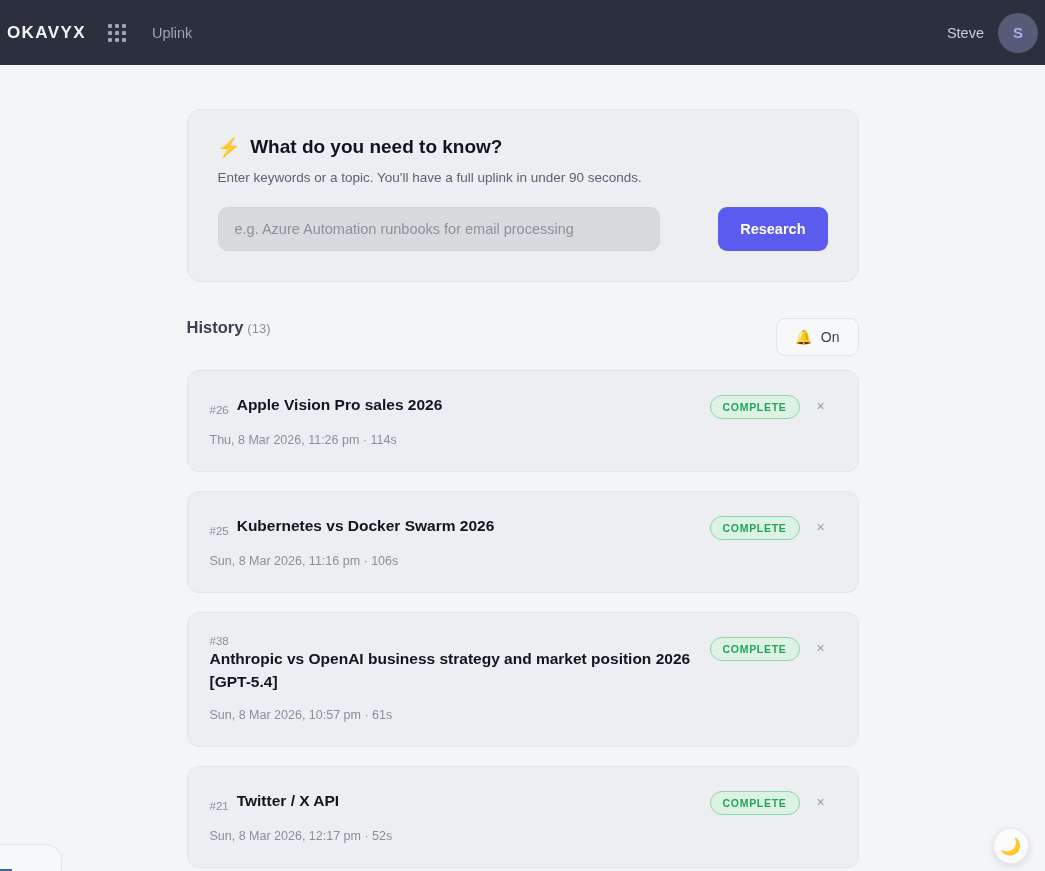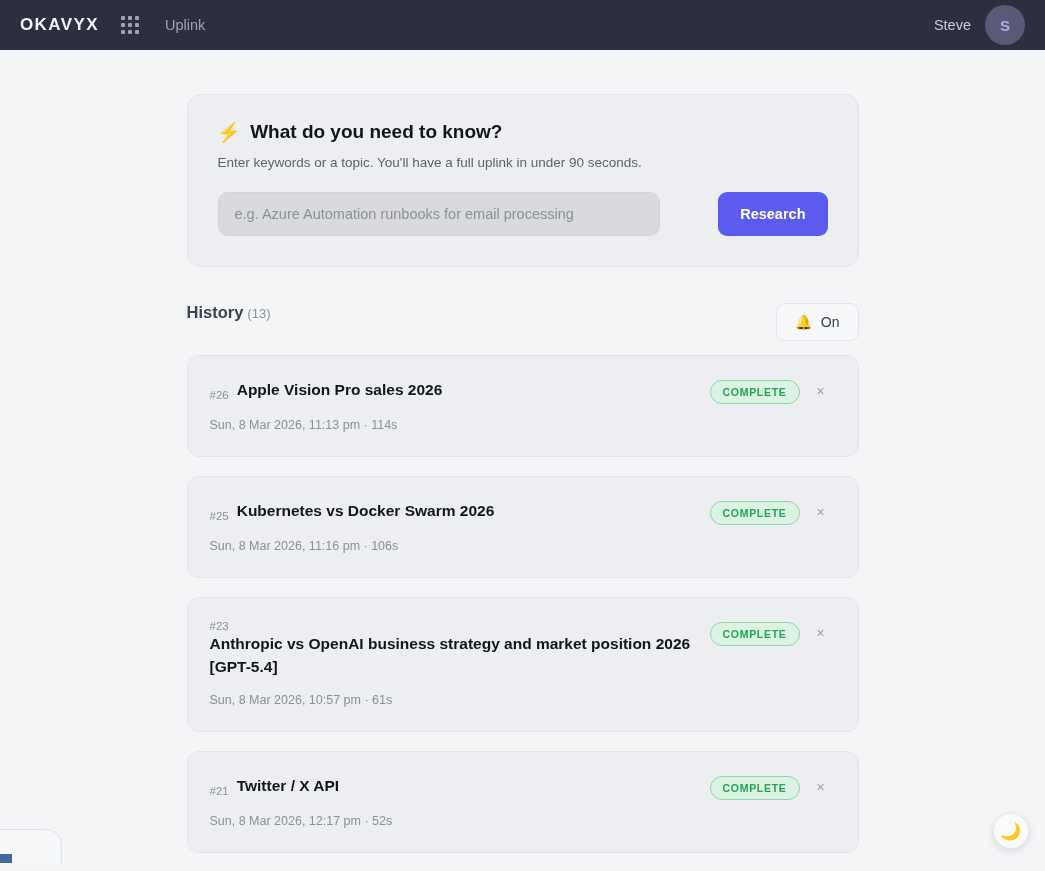--- a/index.html
+++ b/index.html
@@ -13,25 +13,25 @@
 
   body {
     font-family: "Liberation Sans", sans-serif;
     background: #f4f5f7;
     color: #1f2330;
     position: relative;
   }
 
   
   .topbar {
-    height: 50px;
+    height: 65px;
     background: #2b2f3e;
     display: flex;
     align-items: center;
-    padding: 0 20px;
+    padding: 0 7px;
     position: relative;
     z-index: 20;
   }
 
   .brand {
     color: #f2f3f7;
     font-size: 17px;
     font-weight: 700;
     letter-spacing: 1.4px;
     margin-right: 22px;
@@ -365,39 +365,39 @@
 
       <div class="hist-card">
         <div class="hist-top">
           <div class="hist-titlewrap">
             <span class="hist-id">#26</span>
             <span class="hist-title">Apple Vision Pro sales 2026</span>
           </div>
           <span class="badge">COMPLETE</span>
           <button class="close-x">×</button>
         </div>
-        <div class="hist-meta">Sun, 8 Mar 2026, 11:13 pm · 114s</div>
+        <div class="hist-meta">Thu, 8 Mar 2026, 11:26 pm · 114s</div>
       </div>
 
       <div class="hist-card">
         <div class="hist-top">
           <div class="hist-titlewrap">
             <span class="hist-id">#25</span>
             <span class="hist-title">Kubernetes vs Docker Swarm 2026</span>
           </div>
           <span class="badge">COMPLETE</span>
           <button class="close-x">×</button>
         </div>
         <div class="hist-meta">Sun, 8 Mar 2026, 11:16 pm · 106s</div>
       </div>
 
       <div class="hist-card">
         <div class="hist-top">
           <div class="hist-titlewrap">
-            <span class="hist-id">#23</span>
+            <span class="hist-id">#38</span>
             <span class="hist-title">Anthropic vs OpenAI business strategy and market position 2026 [GPT-5.4]</span>
           </div>
           <span class="badge">COMPLETE</span>
           <button class="close-x">×</button>
         </div>
         <div class="hist-meta">Sun, 8 Mar 2026, 10:57 pm · 61s</div>
       </div>
 
       <div class="hist-card">
         <div class="hist-top">

